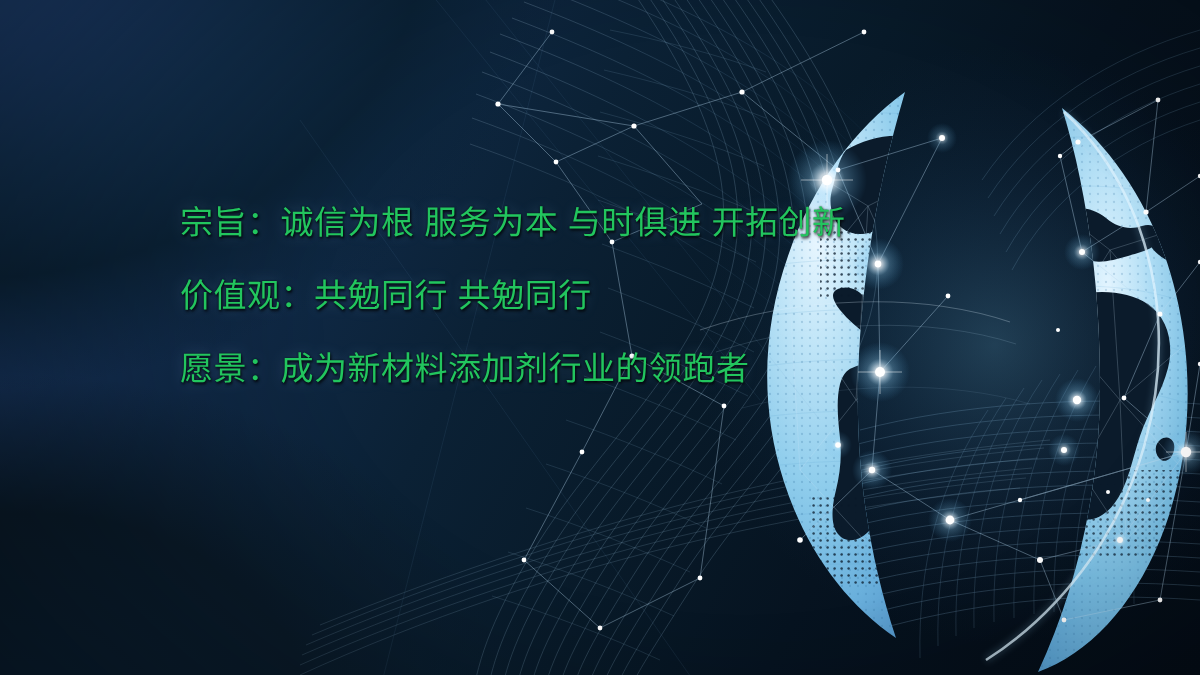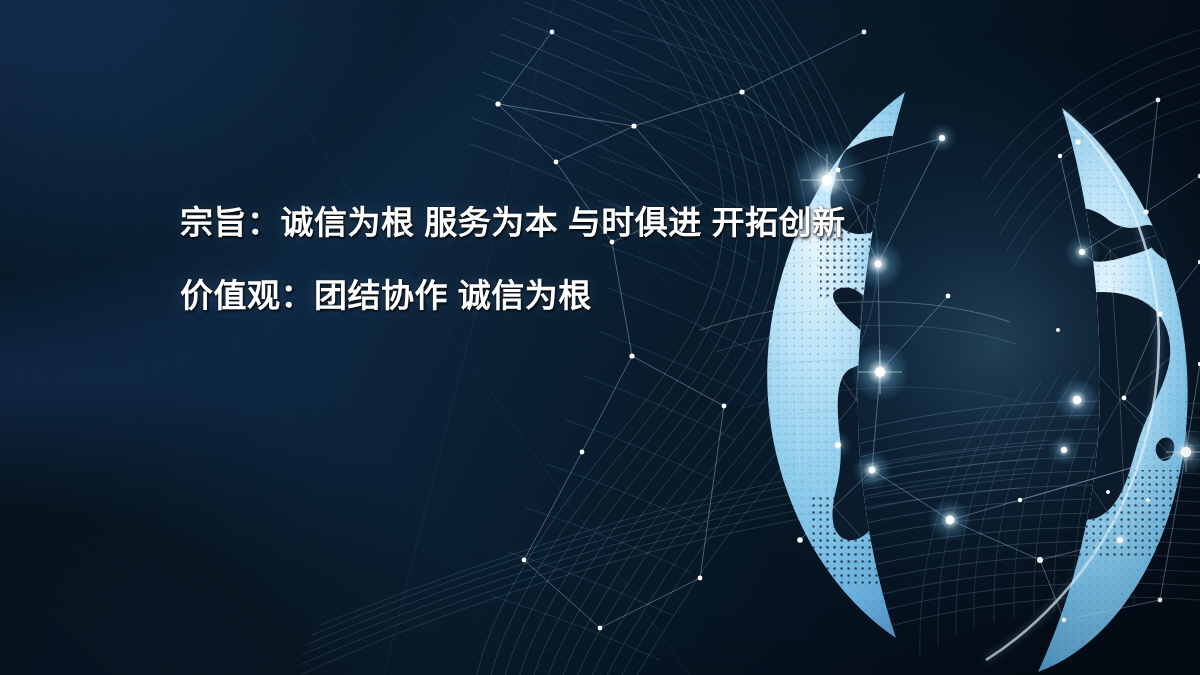--- a/index.html
+++ b/index.html
@@ -50,23 +50,23 @@
     top: 186px;
     z-index: 40;
   }
   .vline {
     height: 73px;
     display: flex;
     align-items: center;
     white-space: nowrap;
   }
   .vline span {
-    color: #ffffff;
+    color: #22c55e;
     font-size: 33px;
-    font-weight: 700;
+    font-weight: 400;
     letter-spacing: 0.5px;
     line-height: 1;
     text-shadow:
        1px 2px 3px rgba(0,0,0,0.85),
        0 0 2px rgba(0,0,0,0.6),
        0 0 14px rgba(150,200,255,0.22);
   }
 </style>
 </head>
 <body>
@@ -496,17 +496,20 @@
     </g>
   </svg>
 
   <div class="bg-vignette"></div>
 
   <div id="text-block">
     <div class="vline">
       <span>宗旨：诚信为根 服务为本 与时俱进 开拓创新</span>
     </div>
     <div class="vline">
-      <span>价值观：团结协作 诚信为根</span>
+      <span>价值观：共勉同行 共勉同行</span>
+    </div>
+    <div class="vline">
+      <span>愿景：成为新材料添加剂行业的领跑者</span>
     </div>
   </div>
 
 </div>
 
 </body></html>

